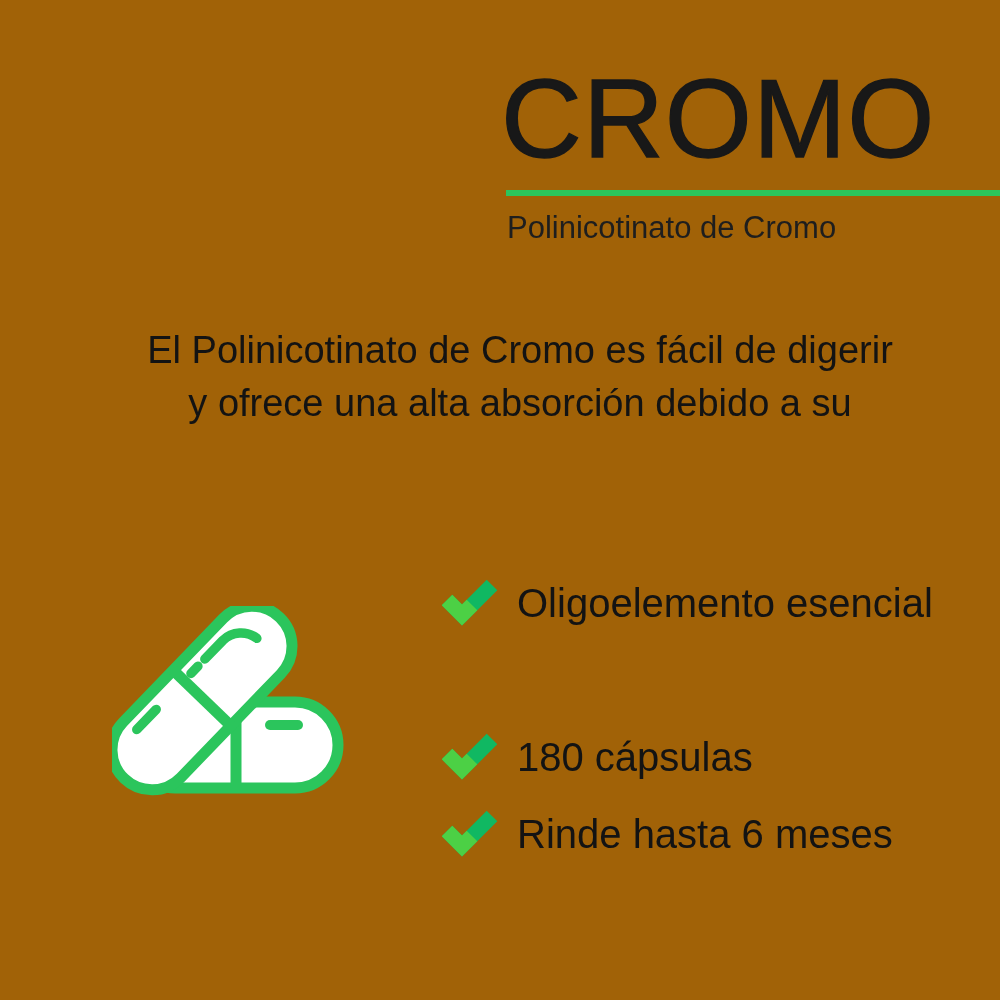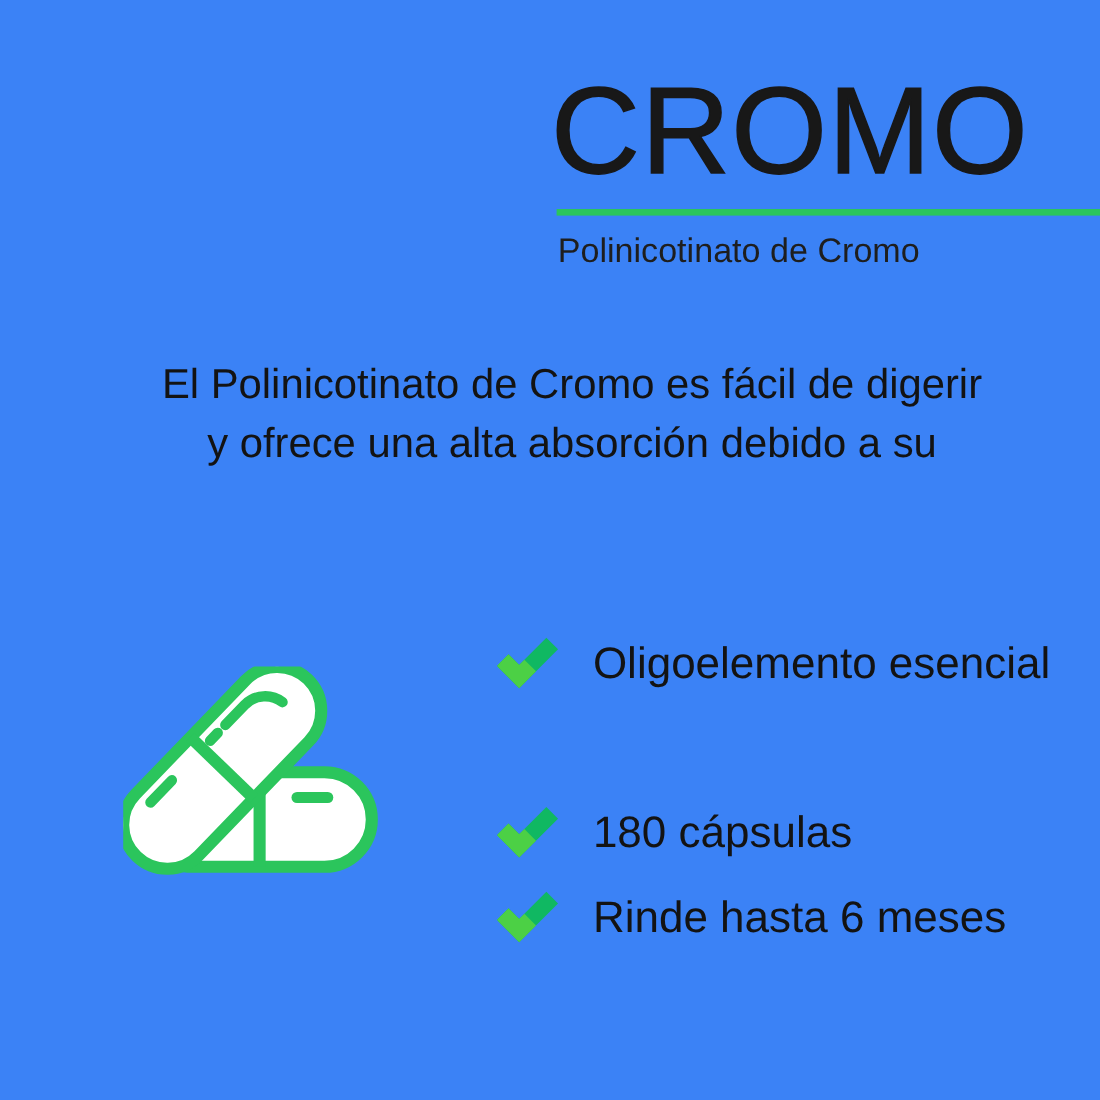--- a/index.html
+++ b/index.html
@@ -1,20 +1,20 @@
 <!DOCTYPE html>
 <html><head>
 <meta charset="utf-8">
 <style>
   html, body { margin: 0; padding: 0; background: #ffffff; }
   .canvas {
     position: relative;
     width: 1000px;
     height: 1000px;
-    background: #3b82f6;
+    background: #a16207;
     overflow: hidden;
     font-family: "Liberation Sans", sans-serif;
     color: #141414;
   }
 
   .title {
     position: absolute;
     left: 501px;
     top: 63px;
     margin: 0;
@@ -61,25 +61,25 @@
     position: absolute;
     left: 112px;
     top: 606px;
     width: 232px;
     height: 212px;
   }
   .capsules svg { display: block; }
 
   .feature {
     position: absolute;
-    left: 452px;
+    left: 442px;
     height: 56px;
     display: flex;
     align-items: center;
-    gap: 31px;
+    gap: 19px;
   }
   .feature.row1 { top: 575px; }
   .feature.row2 { top: 652px; }
   .feature.row3 { top: 729px; }
   .feature.row4 { top: 806px; }
   .feature .check { width: 56px; height: 50px; flex: 0 0 auto; }
   .feature .check svg { display: block; }
   .feature .label {
     font-size: 40px;
     line-height: 1;

